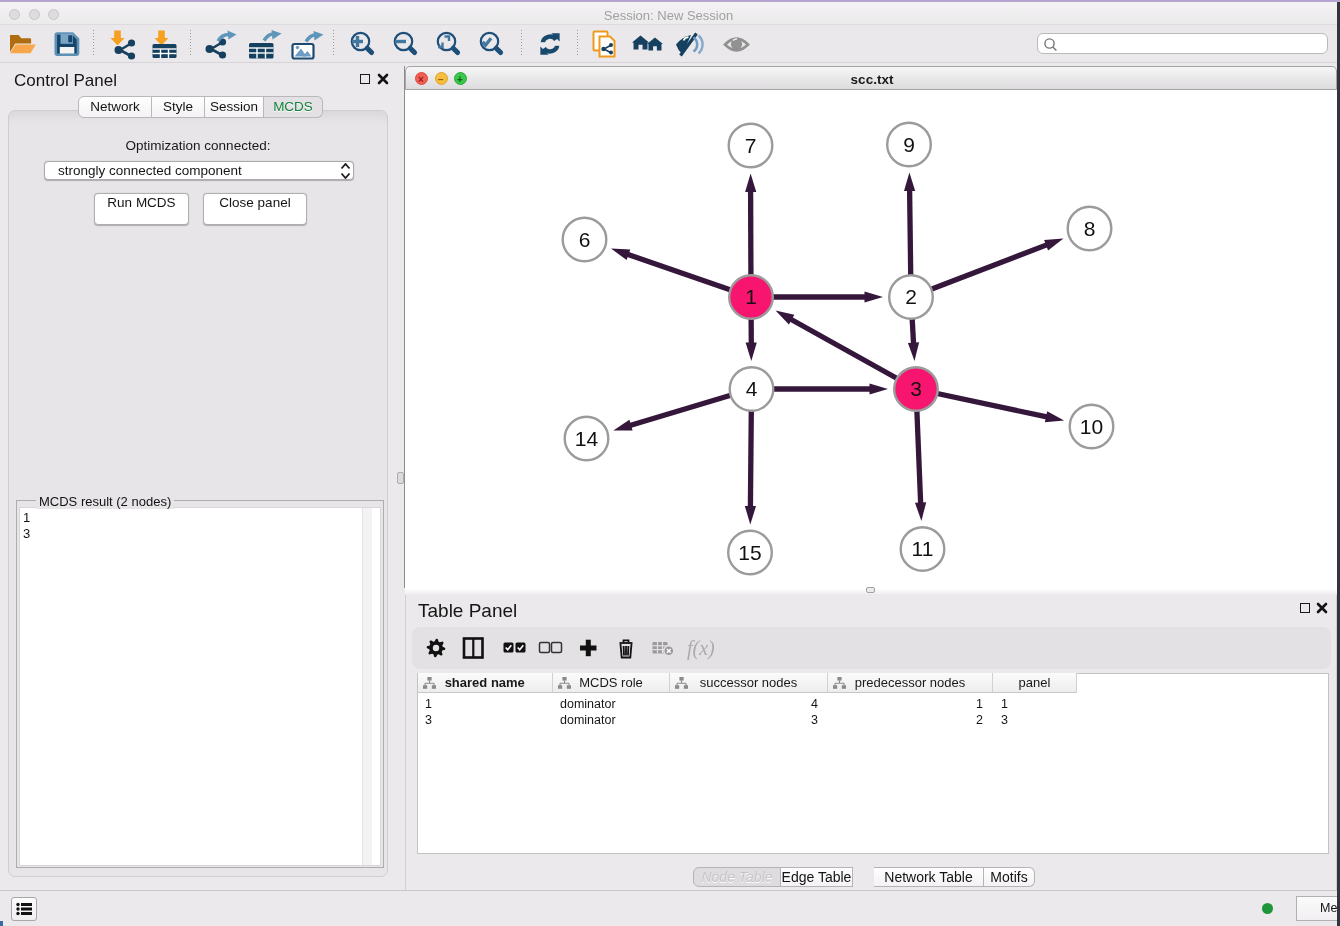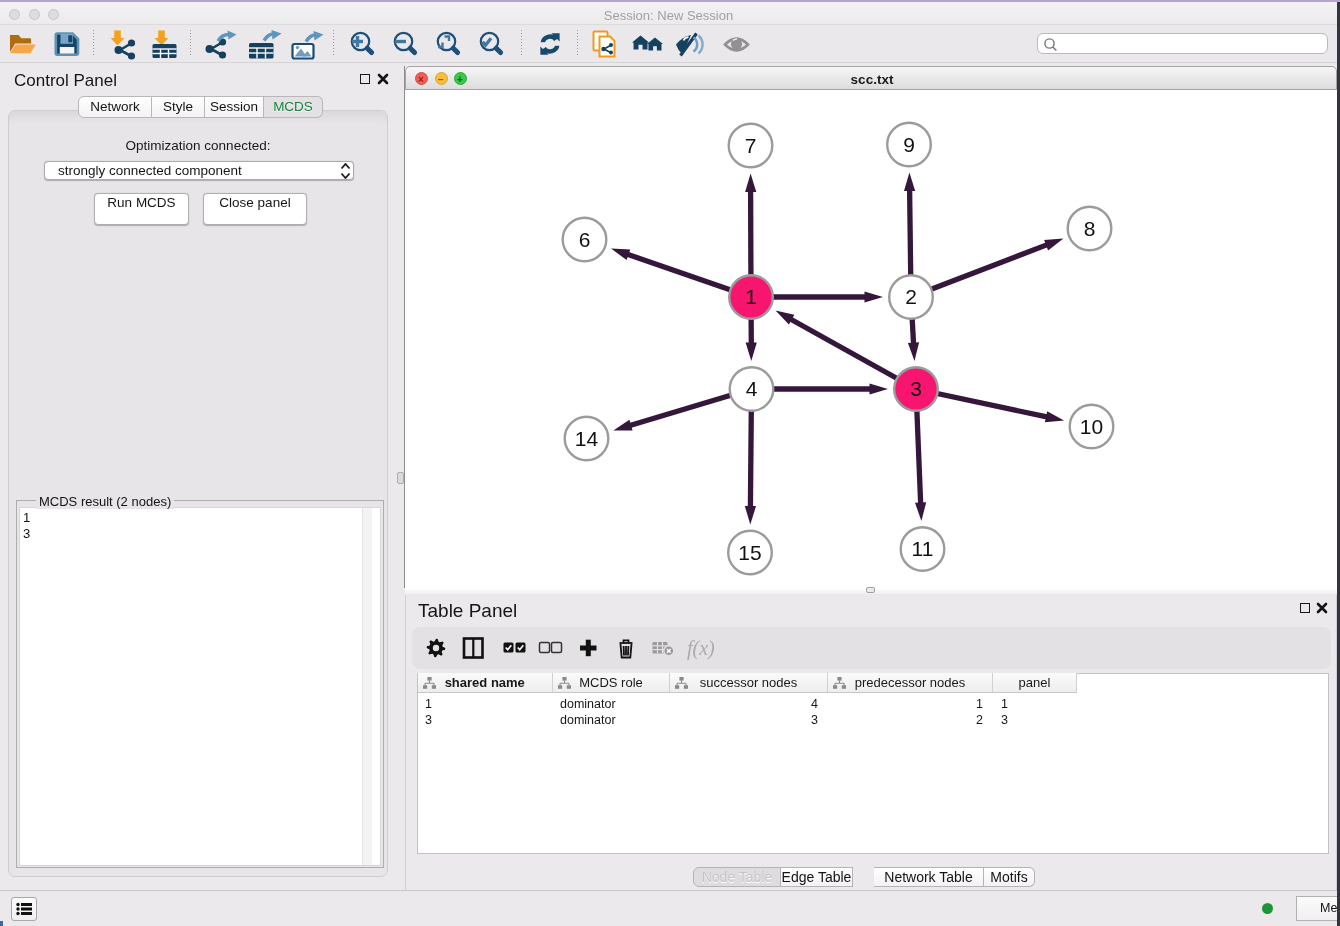--- a/index.html
+++ b/index.html
@@ -38,21 +38,21 @@
 #canvas { left:405px; top:90px; width:932px; height:499px; background:#fff; }
 #canvasfade { left:405px; top:589px; width:932px; height:5px; background:linear-gradient(#fdfdfd,#f1eff1); }
 
 #tp { left:405px; top:595px; width:932px; height:295px; background:#ebe9eb; border-left:1px solid #d0ced0; border-right:1px solid #d0ced0; }
 #tp-title { left:418px; top:600px; font-size:19px; color:#161616; }
 #tp-toolbar { left:412px; top:627px; width:919px; height:42px; background:#e3e1e3; border-radius:8px; }
 #tbl { left:417px; top:673px; width:912px; height:181px; background:#fff; border:1px solid #c4c2c4; }
 .th { position:absolute; top:0; height:20px; background:linear-gradient(#fbfbfb,#ededed); border-right:1px solid #d2d0d2; border-bottom:1px solid #c8c6c8; font-size:13px; color:#191919; text-align:center; line-height:19px; }
 .td { position:absolute; font-size:12.5px; color:#161616; height:16px; line-height:16px; }
 .btab { position:absolute; top:867px; height:19.5px; background:linear-gradient(#ffffff,#f4f2f4); border:1px solid #b5b3b5; font-size:14px; color:#141414; text-align:center; line-height:18px; }
-.btab.sel { background:#dedcde; color:#c6c4c6; text-shadow:0 1px 0 #fff; }
+.btab.sel { background:#dedcde; color:#c6c4c6; text-shadow:0 1px 0 #fff;font-style:italic; }
 
 #statusbar { left:0; top:890px; width:1337px; height:36px; background:#ebe9eb; border-top:1px solid #cac8ca; }
 #listbtn { left:11px; top:897px; width:26px; height:24px; background:linear-gradient(#fdfdfd,#f0eef0); border:1px solid #a9a7a9; border-radius:3px; }
 #membtn { left:1296px; top:896px; width:75px; height:25px; background:linear-gradient(#fbfbfb,#f1eff1); border:1px solid #b2b0b2; font-size:12.5px; color:#131313; line-height:23px; padding-left:23px; }
 #memdot { left:1262px; top:903px; width:11px; height:11px; border-radius:50%; background:#1d9539; }
 </style>
 </head>
 <body>
 <div id="topline" class="abs"></div>
 <div id="rightedge" class="abs"></div>

